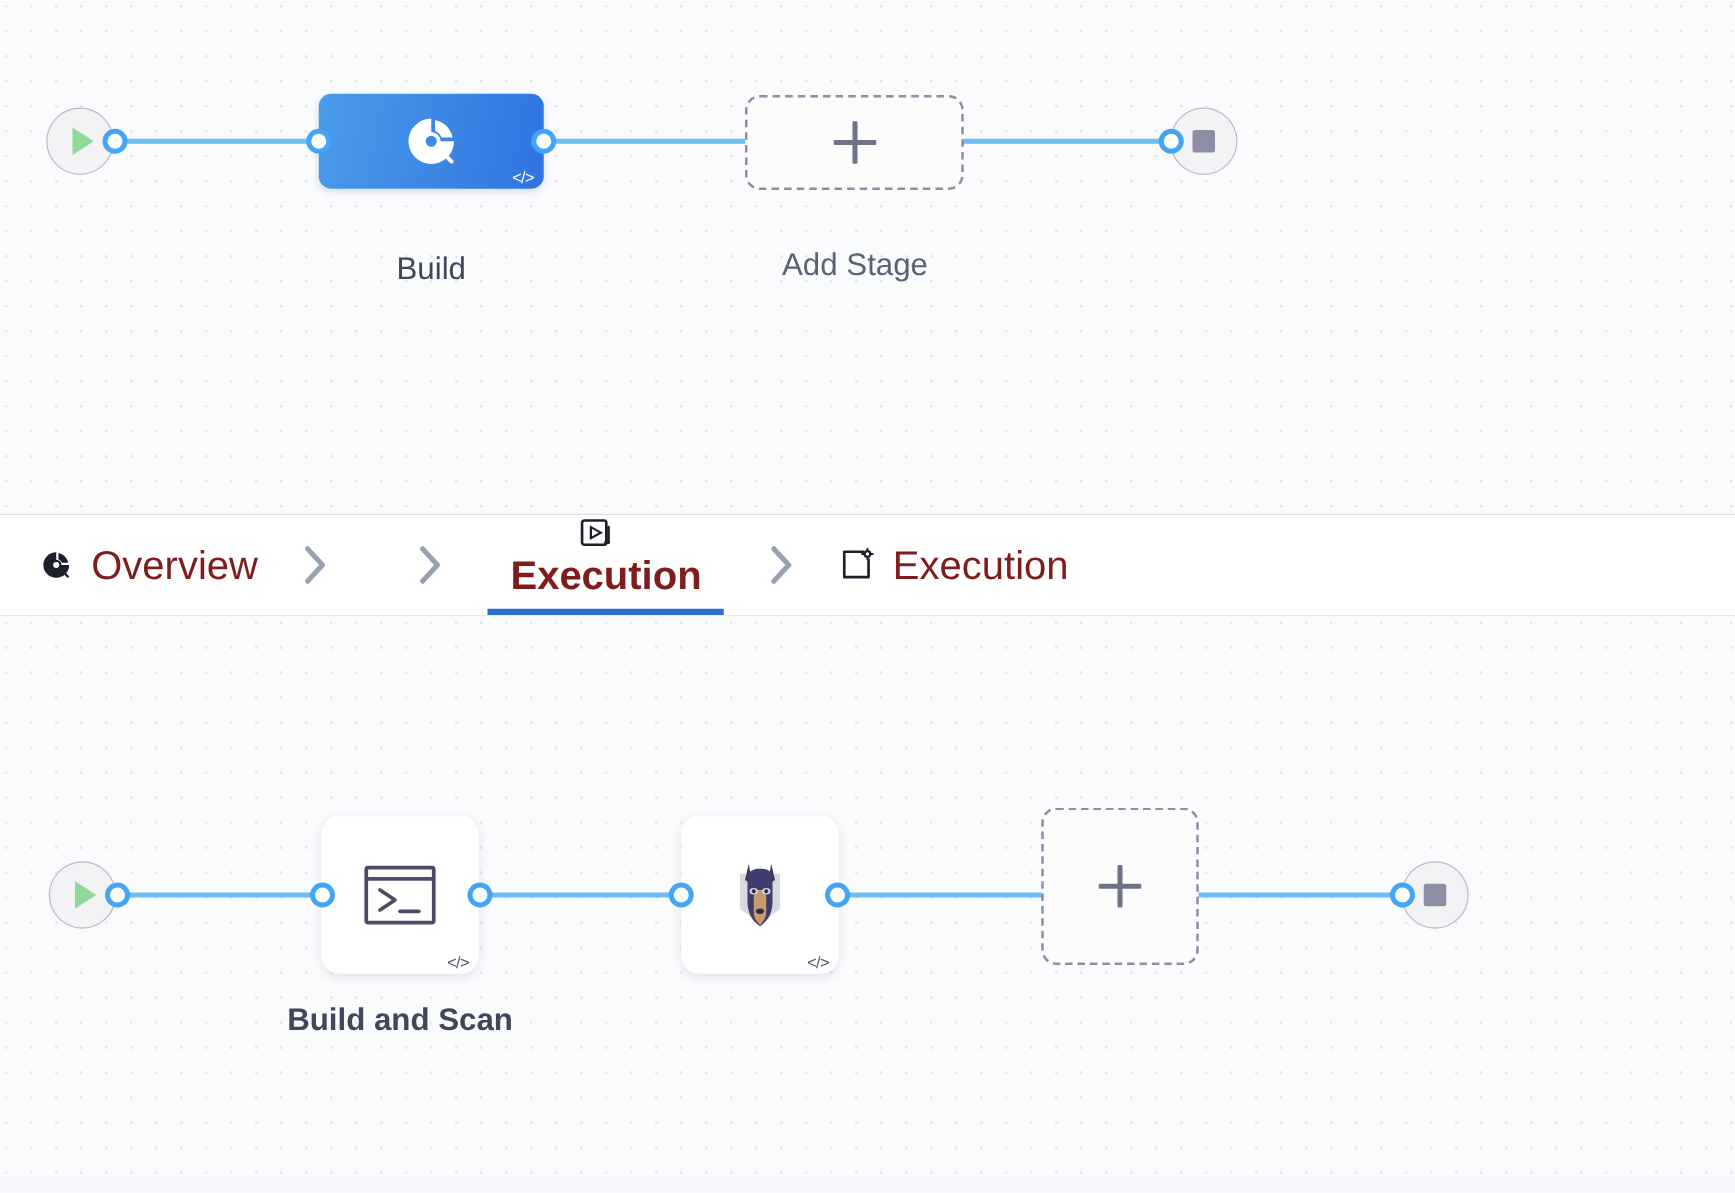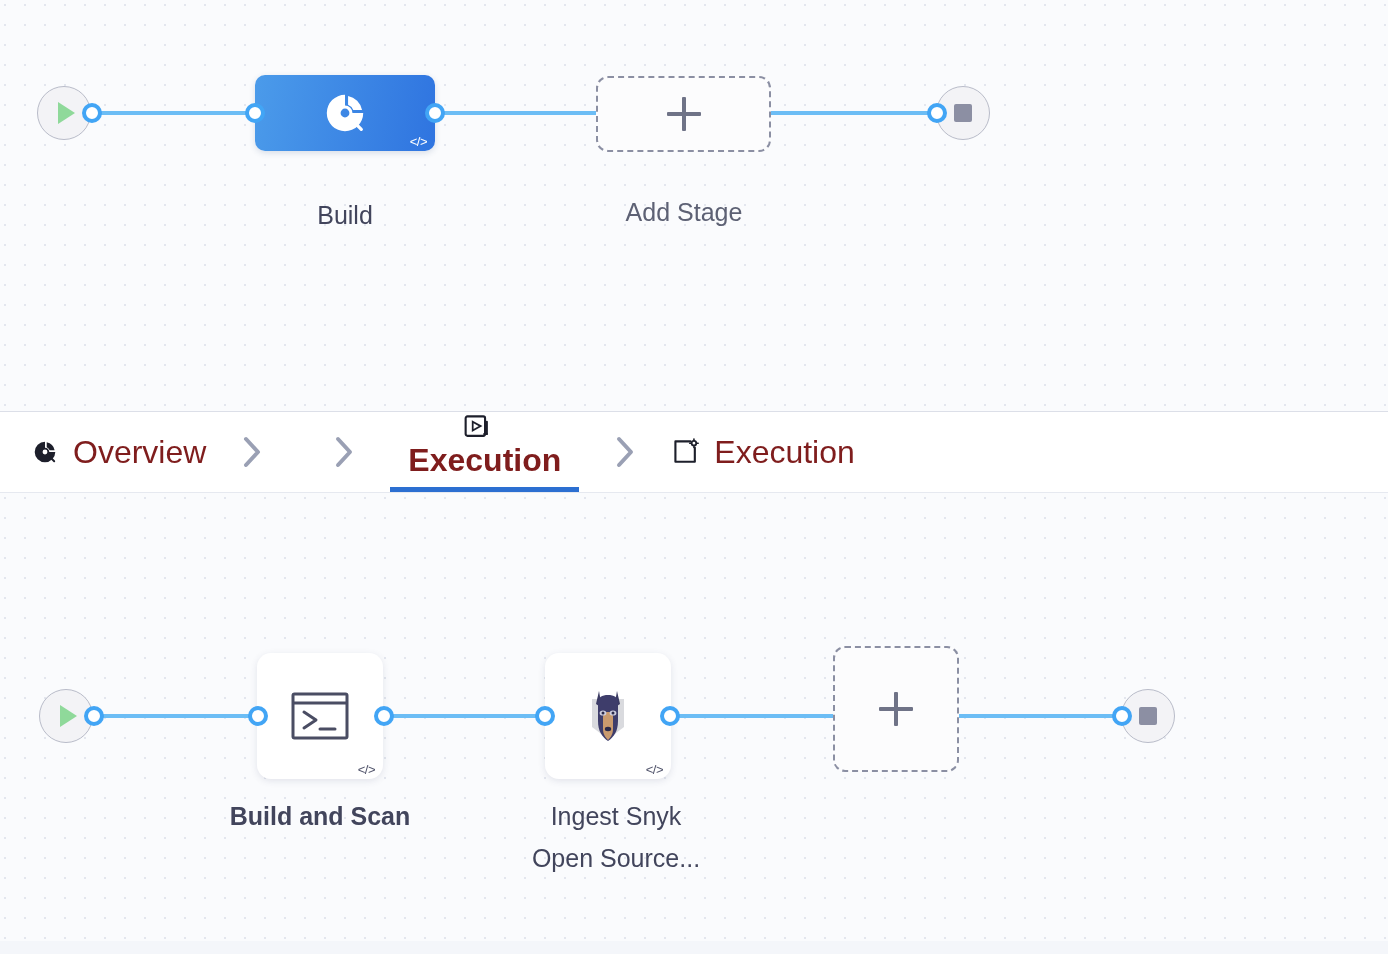--- a/index.html
+++ b/index.html
@@ -350,22 +350,20 @@
       <ellipse cx="25" cy="28" rx="3.4" ry="2.6" fill="#cfcfe0"></ellipse>
       <ellipse cx="35" cy="28" rx="3.4" ry="2.6" fill="#cfcfe0"></ellipse>
       <ellipse cx="25" cy="28" rx="1.5" ry="1.6" fill="#2b2a4a"></ellipse>
       <ellipse cx="35" cy="28" rx="1.5" ry="1.6" fill="#2b2a4a"></ellipse>
       <ellipse cx="30" cy="44" rx="3.2" ry="2.2" fill="#2b2a4a"></ellipse>
     </svg>
     <span class="code-badge dark">&lt;/&gt;</span>
   </div>
   <div class="port" style="left:535px; top:213px;"></div>
   <div class="port" style="left:660px; top:213px;"></div>
-  <div class="node-label" style="left:486px; top:302px; width:260px;">Ingest Snyk
-Open Source...</div>
 
   <div class="add-node" style="left:833px; top:153px; width:126px; height:126px;">
     <div class="plus"></div>
   </div>
 
   <div class="port" style="left:1112px; top:213px;"></div>
   <div class="terminal" style="left:1121px; top:196px;">
     <div class="stop-sq"></div>
   </div>
 

